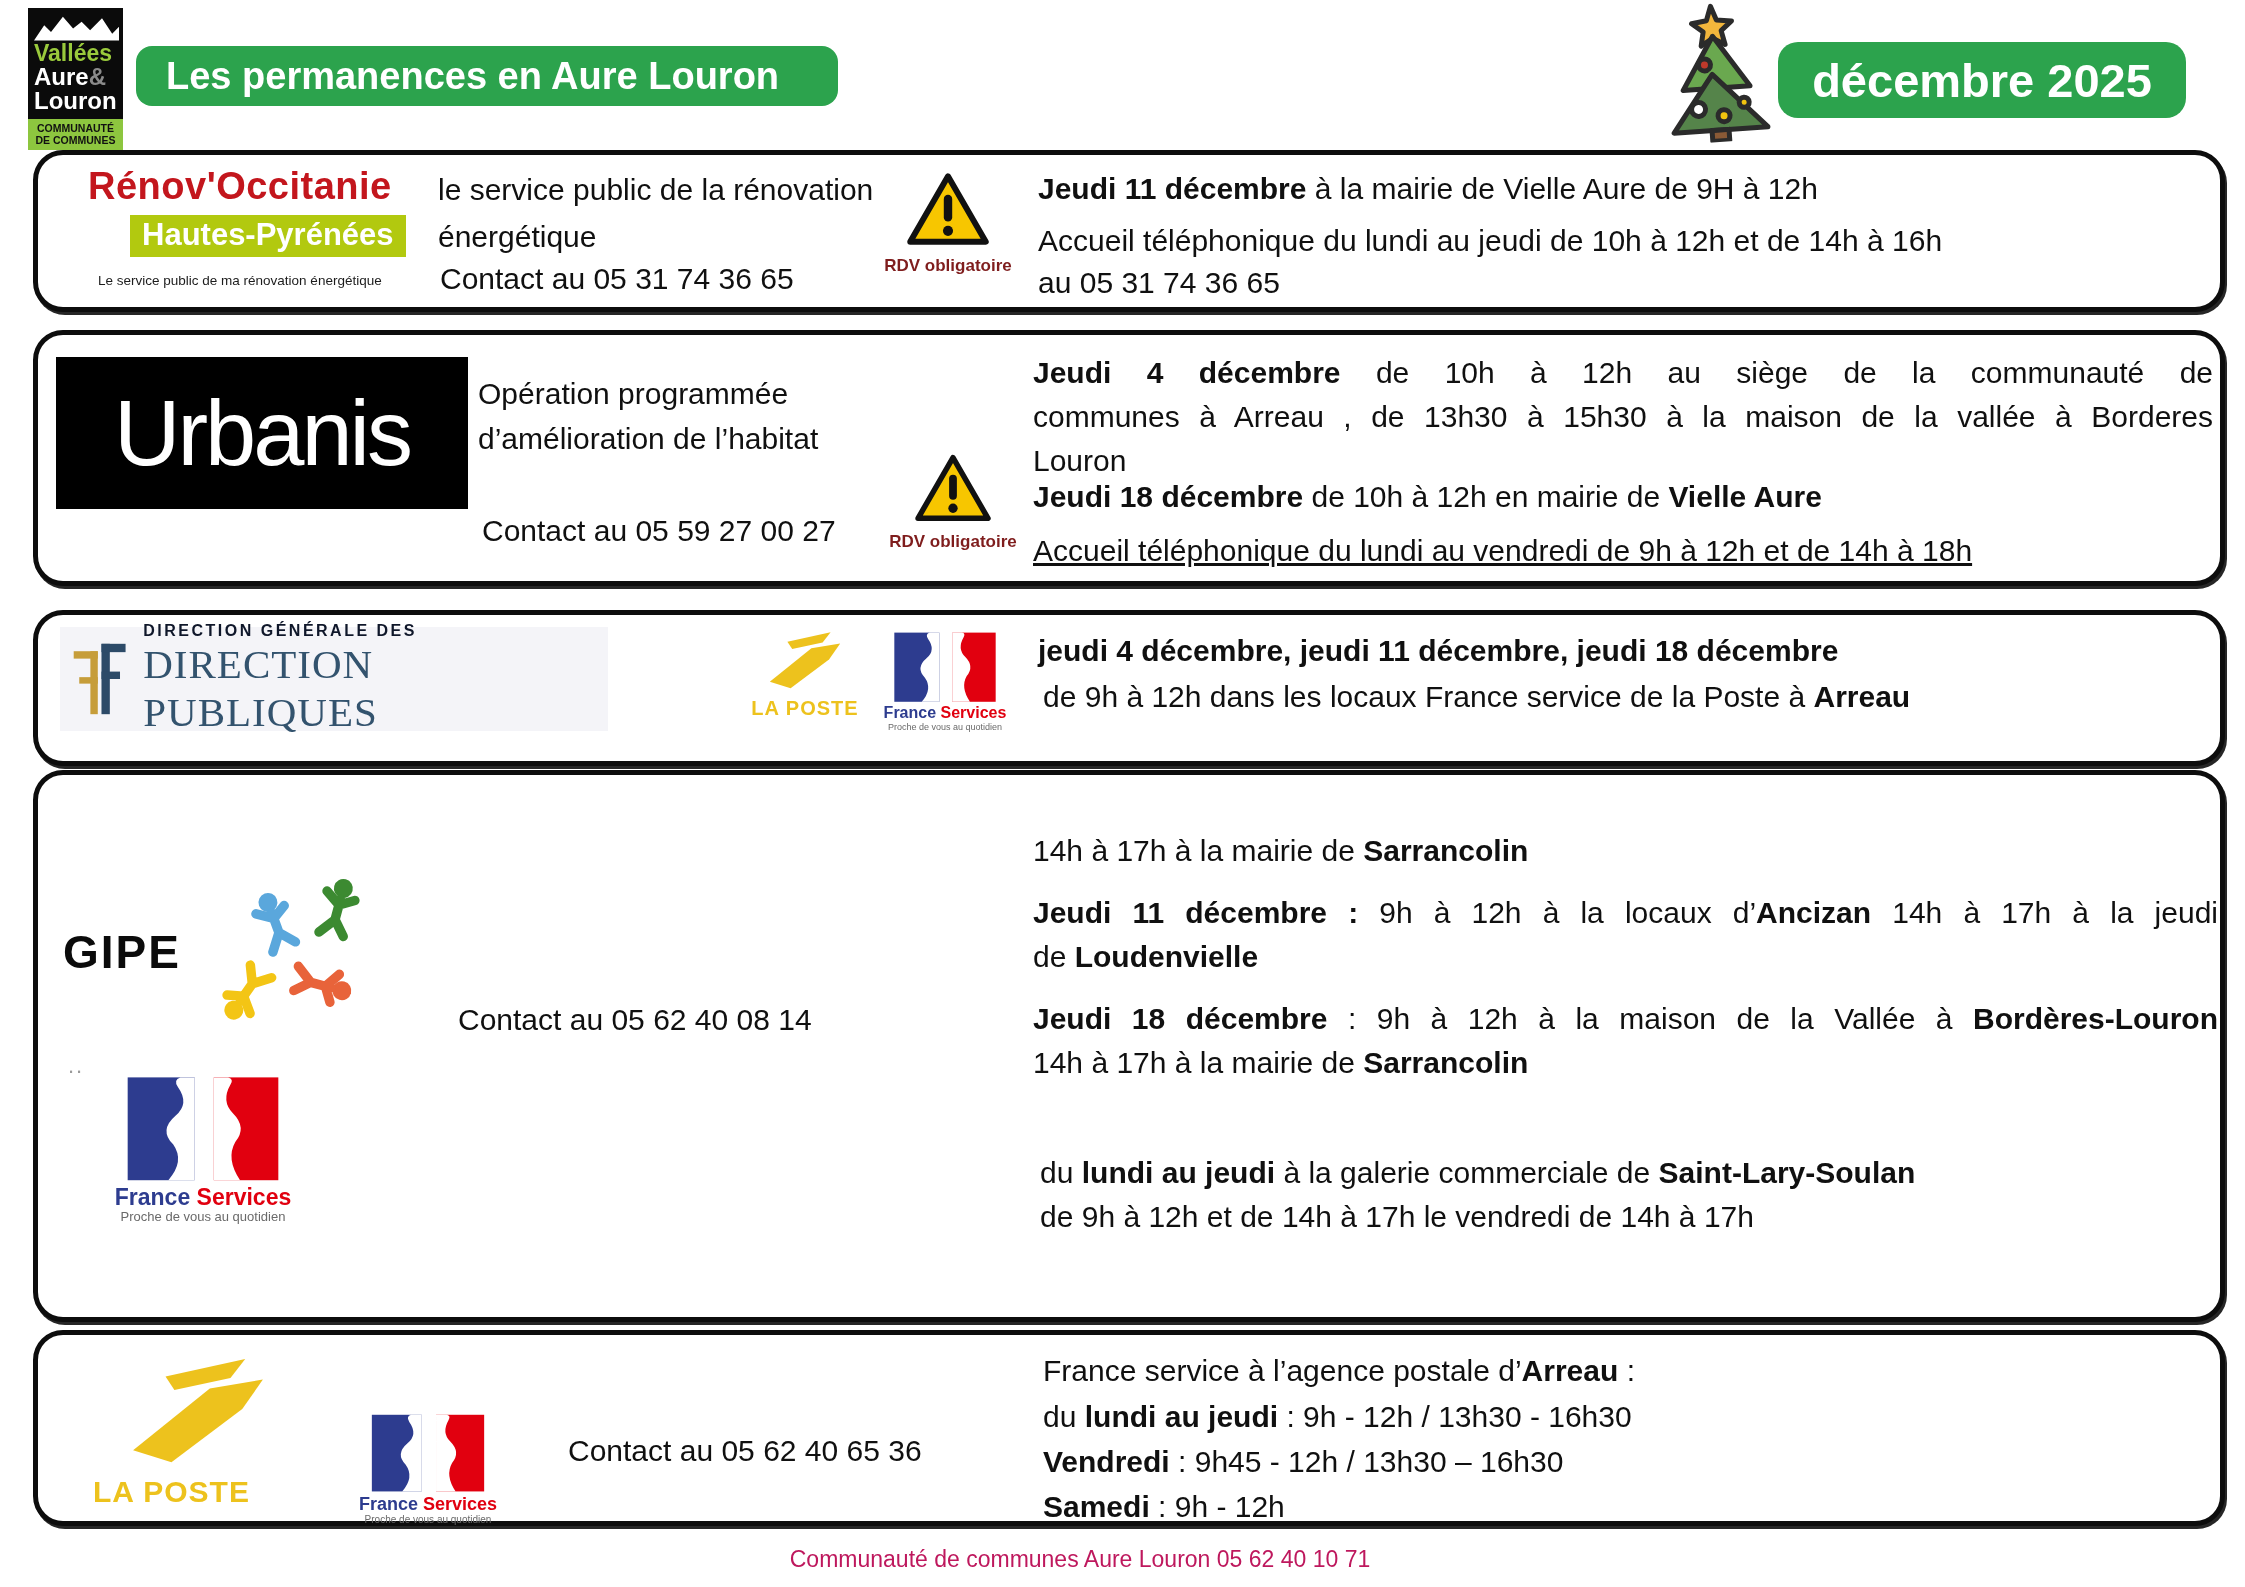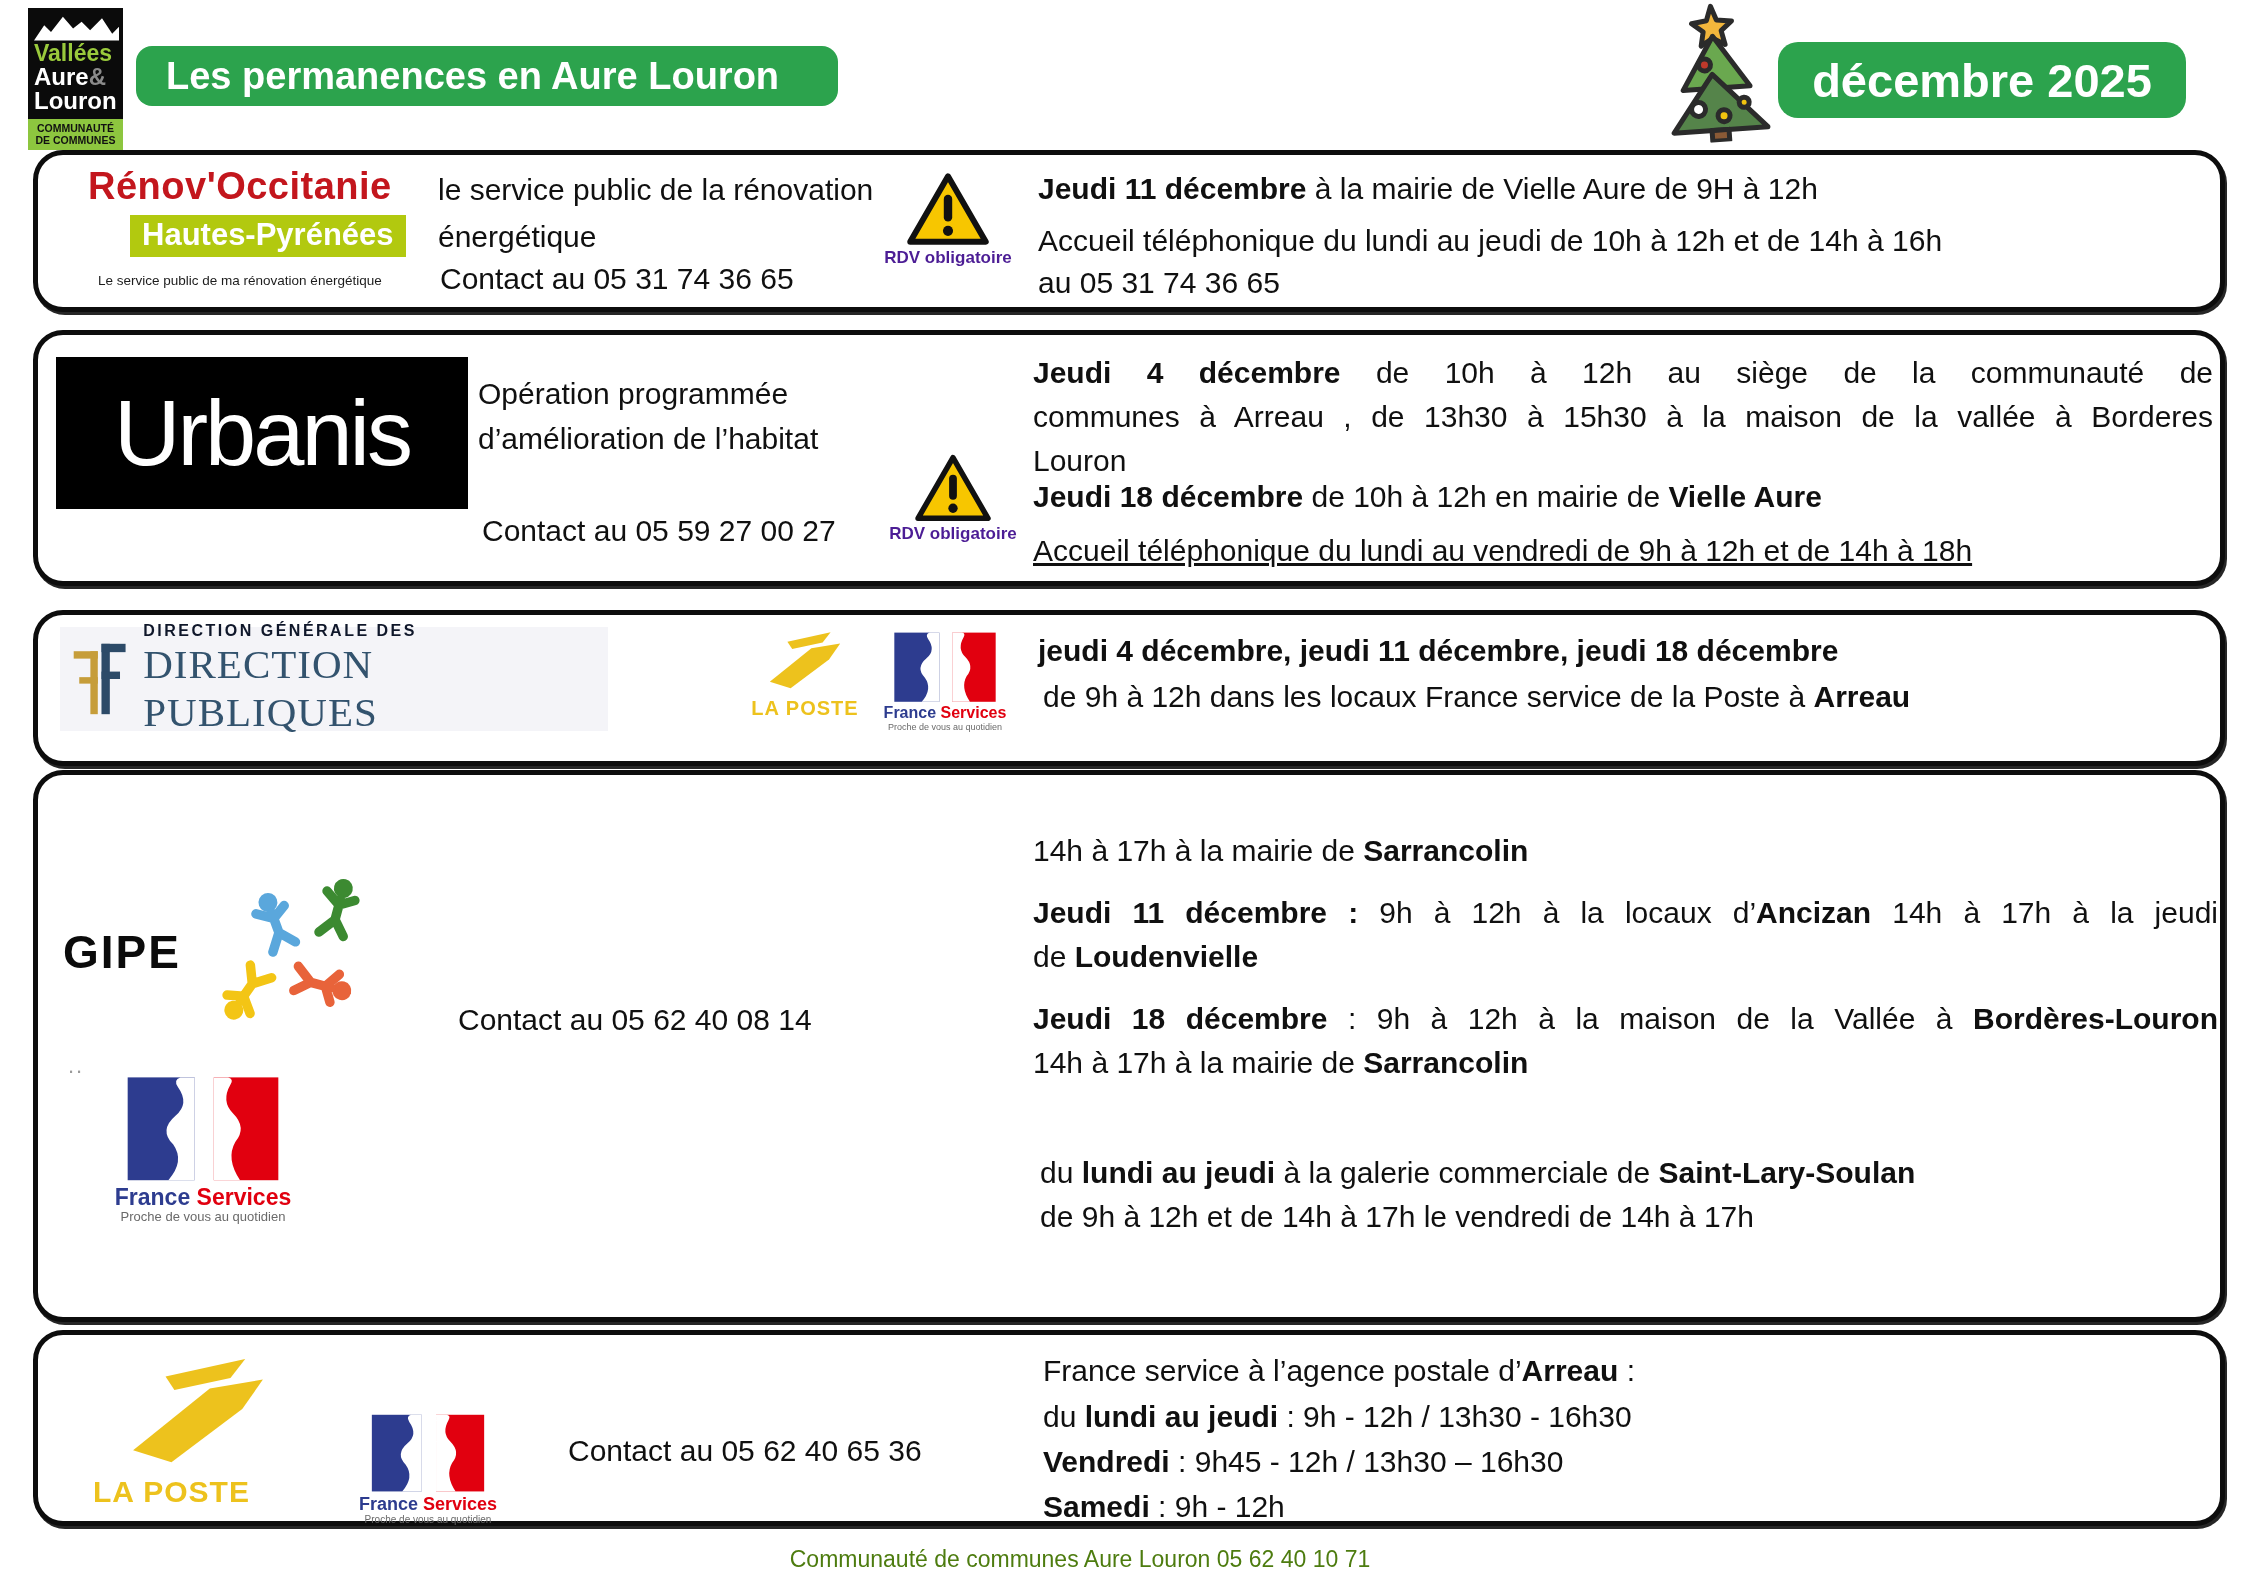--- a/index.html
+++ b/index.html
@@ -39,21 +39,21 @@
 
   
   .renov-title{font-size:38px;font-weight:700;color:#c3161d;letter-spacing:.5px;}
   .renov-sub{display:inline-block;background:#b2c90f;color:#fff;font-size:31px;font-weight:700;
              padding:2px 12px 4px;}
   .renov-tag{font-size:13.5px;color:#1c1c1c;}
 
   
   .warn{width:130px;text-align:center;}
   .warn svg{display:block;margin:0 auto;}
-  .warn .lbl{font-size:17px;font-weight:700;color:#4c1d95;margin-top:1px;}
+  .warn .lbl{font-size:17px;font-weight:700;color:#7f1d1d;margin-top:9px;}
 
   
   .urbanis-logo{background:#000;color:#fff;display:flex;align-items:center;justify-content:center;
                 font-size:92px;font-weight:400;letter-spacing:-3px;}
 
   
   .dgfip{background:#f4f4f8;display:flex;align-items:center;padding:6px 10px;box-sizing:border-box;}
   .dgfip .txt{margin-left:14px;}
   .dgfip .top{font-size:16px;font-weight:700;color:#0f172a;letter-spacing:2.5px;}
   .dgfip .main{font-family:"Liberation Serif",serif;font-size:41px;color:#33536e;letter-spacing:1px;}
@@ -65,21 +65,21 @@
   .fs{display:flex;flex-direction:column;align-items:center;}
   .fs .nm{font-weight:700;line-height:1.05;white-space:nowrap;}
   .fs .nm .f{color:#2d3c8f;} .fs .nm .s{color:#e1000f;}
   .fs .tg{color:#6a6a6a;white-space:nowrap;}
 
   
   .gipe-word{font-size:46px;font-weight:700;letter-spacing:2px;color:#0b0b0b;}
   .gipe-dots{font-size:22px;color:#9a9a9a;letter-spacing:2px;}
 
   .footer{position:absolute;top:1546px;left:0;width:2160px;text-align:center;
-          font-size:23px;color:#4d7c0f;}
+          font-size:23px;color:#be185d;}
 </style>
 </head>
 <body>
 
 <div id="page">
 
   <div class="cc-logo">
     <div class="black">
       <svg class="mt" viewBox="0 0 100 34">
         <path d="M0 34 L12 16 L20 24 L34 6 L46 20 L56 12 L66 22 L80 8 L92 26 L100 18 L100 34 Z" fill="#ffffff"></path>

